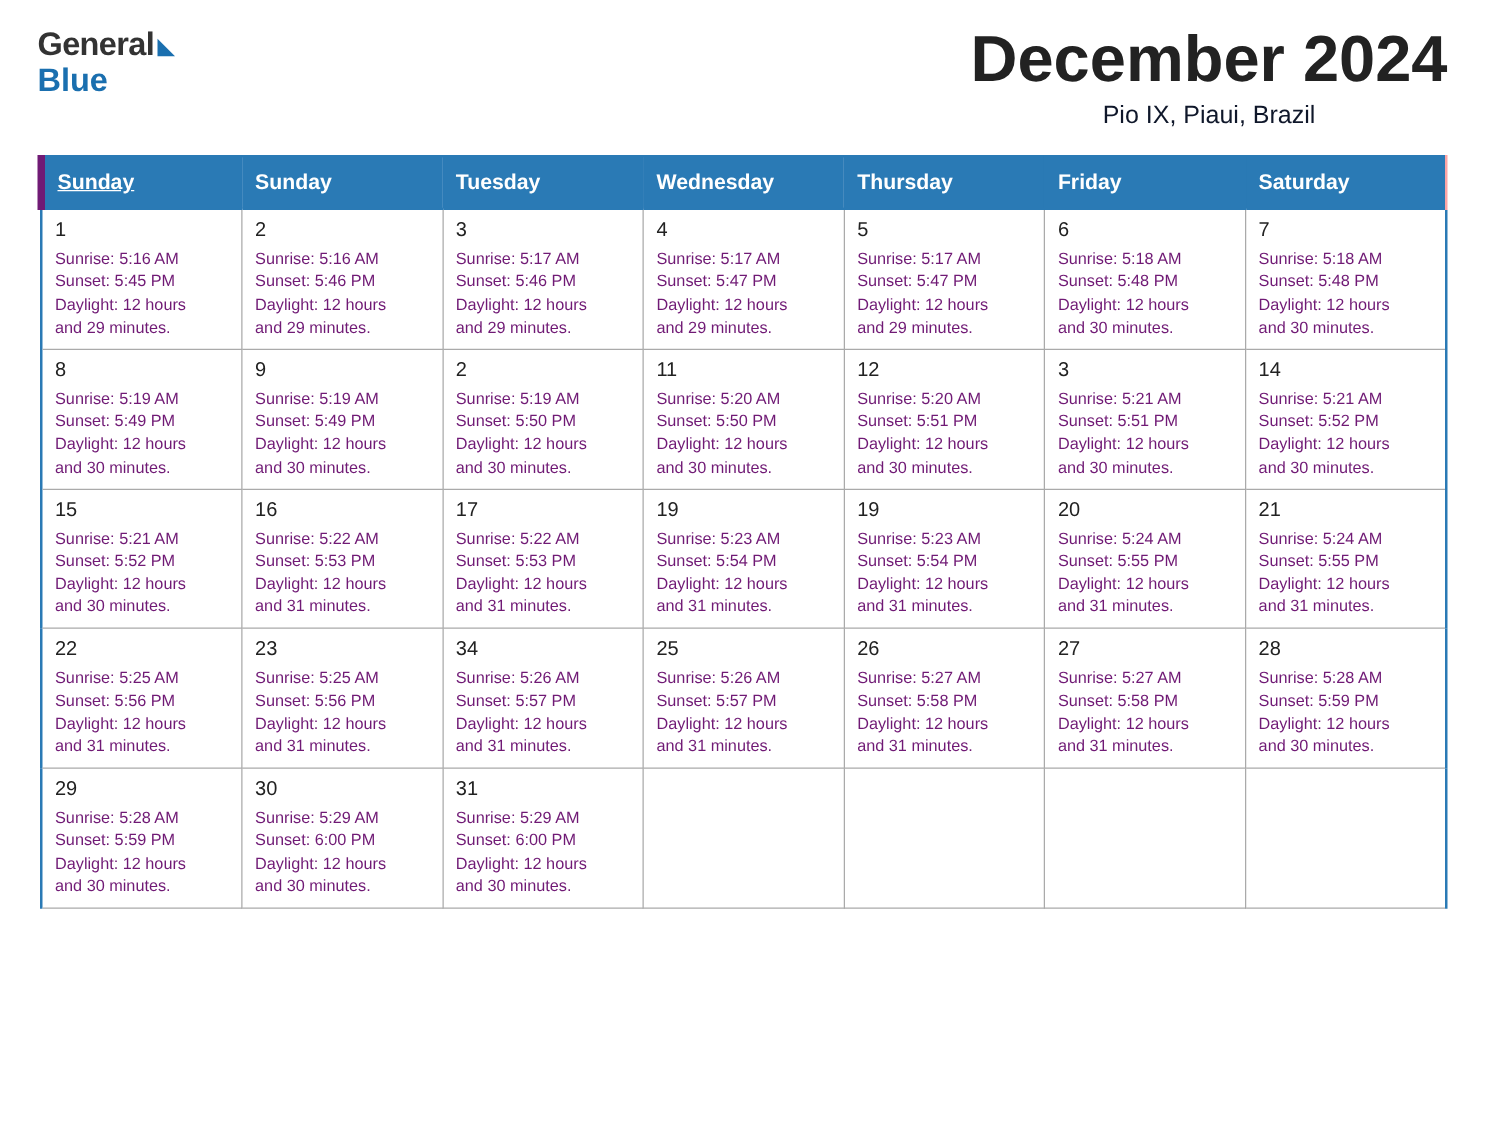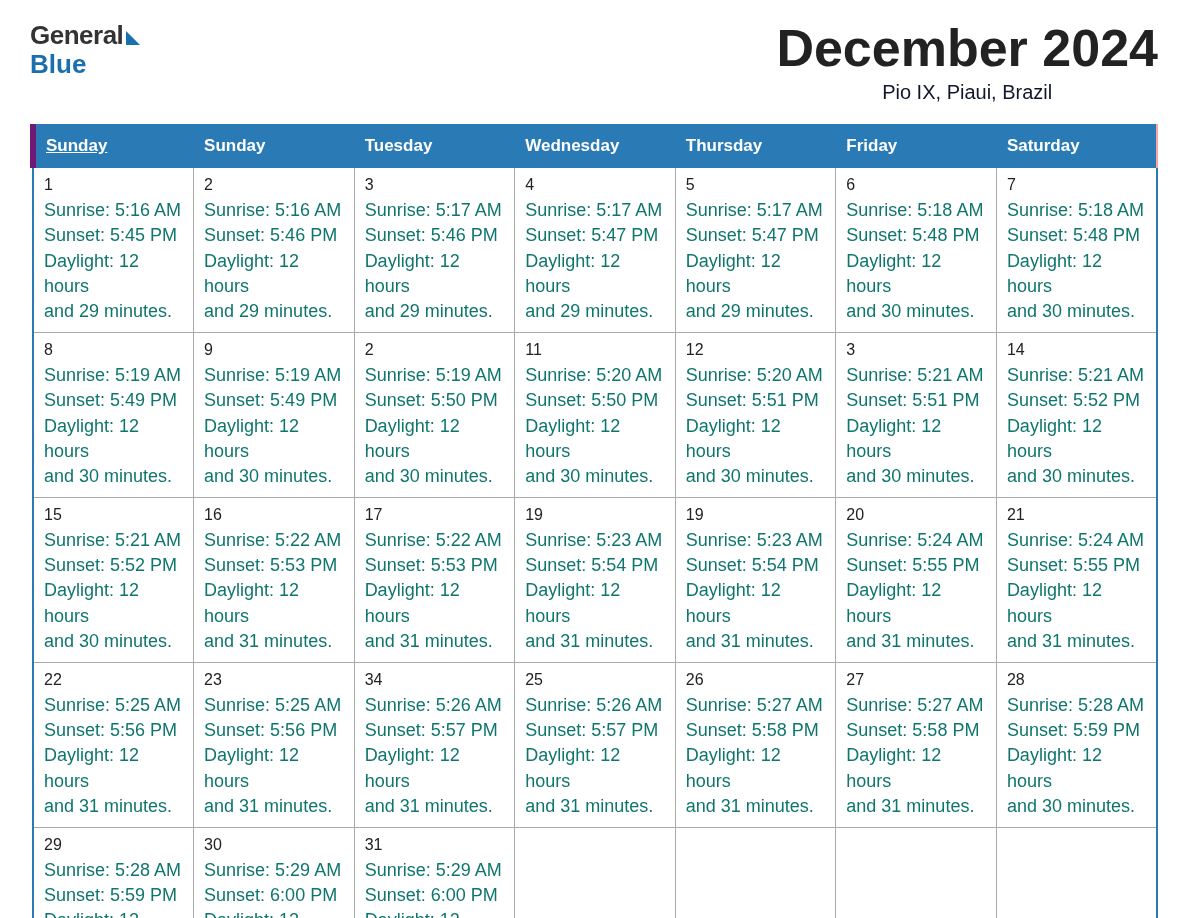--- a/index.html
+++ b/index.html
@@ -95,22 +95,22 @@
     .calendar-table tbody tr {
       border-bottom: 1.5px solid #2a7ab5;
     }
     .day-number {
       font-size: 16px;
       font-weight: normal;
       margin-bottom: 4px;
       display: block;
     }
     .day-info {
-      font-size: 18px;
-      color: #0f766e;
+      font-size: 13px;
+      color: #701a75;
       line-height: 1.4;
     }
     .empty-cell {
       background: #fff;
     }
     .calendar-table thead tr th:first-child {
       border-left: 6px solid #701a75;
       text-decoration: underline;
     }
     .calendar-table thead tr th:last-child {

